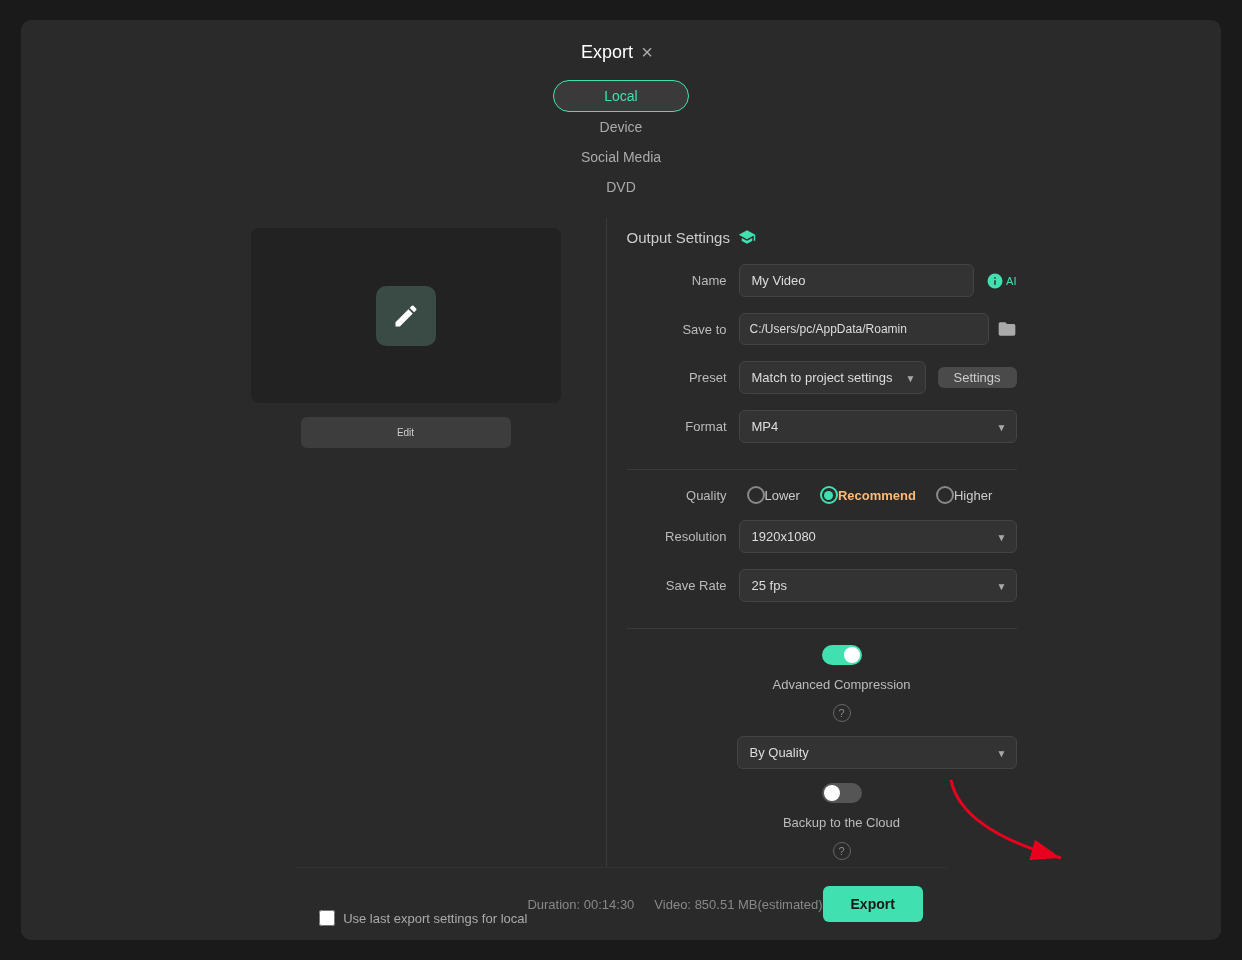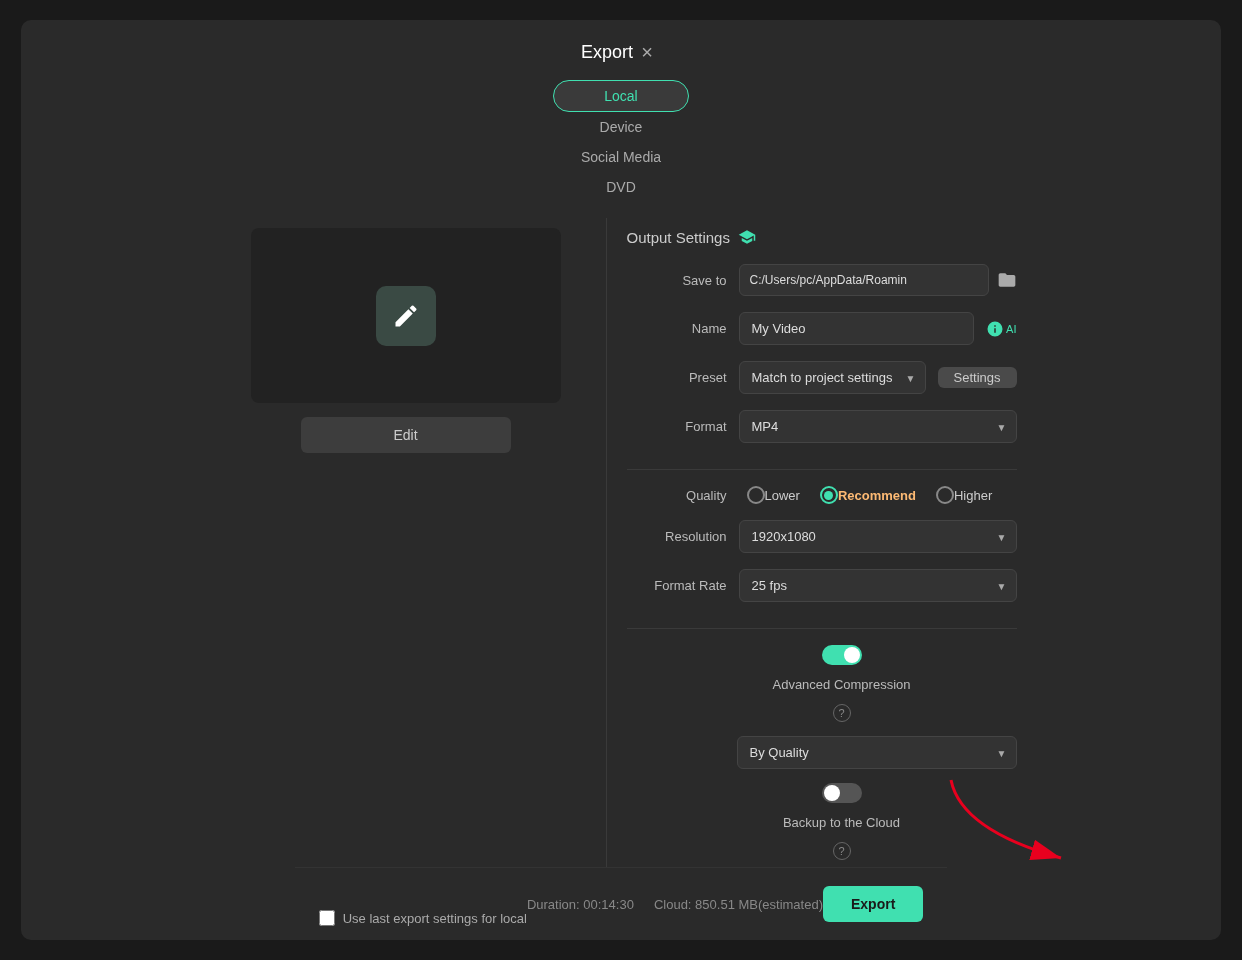--- a/index.html
+++ b/index.html
@@ -110,21 +110,21 @@
       height: 28px;
       fill: #fff;
     }
     .edit-btn {
       width: 210px;
       padding: 10px;
       background: #3d3d3d;
       color: #ccc;
       border: none;
       border-radius: 6px;
-      font-size: 14px;
+      font-size: 10px;
       cursor: pointer;
       text-align: center;
     }
     .divider-v {
       width: 1px;
       background: #3a3a3a;
       flex-shrink: 0;
     }
     .right-panel {
       flex: 1;
@@ -430,42 +430,42 @@
 
     <div class="divider-v"></div>
 
     <div class="right-panel">
 
       <div class="section-title">
         <span>Output Settings</span>
         <svg viewBox="0 0 24 24">
           <path d="M12 3L1 9l11 6 9-4.91V17h2V9L12 3zM5 13.18v4L12 21l7-3.82v-4L12 17l-7-3.82z"></path>
         </svg>
+      </div>
+
+      <div class="field-row">
+        <span class="field-label">Name</span>
+        <input class="field-input" type="text" value="My Video" style="">
+        <div class="ai-icon">
+          <svg width="18" height="18" viewBox="0 0 24 24" fill="#40e0b0">
+            <path d="M12 2a10 10 0 100 20A10 10 0 0012 2zm1 15h-2v-6h2v6zm0-8h-2V7h2v2z"></path>
+          </svg>
+          <span style="color:#40e0b0;font-size:11px;">AI</span>
+        </div>
       </div>
 
       <div class="field-row">
         <span class="field-label">Save to</span>
         <div class="path-row">
           <input class="path-input" type="text" value="C:/Users/pc/AppData/Roamin" style="">
           <button class="folder-btn">
             <svg width="20" height="20" viewBox="0 0 24 24" fill="#aaa">
               <path d="M10 4H4c-1.1 0-2 .9-2 2v12c0 1.1.9 2 2 2h16c1.1 0 2-.9 2-2V8c0-1.1-.9-2-2-2h-8l-2-2z"></path>
             </svg>
           </button>
-        </div>
-      </div>
-
-      <div class="field-row">
-        <span class="field-label">Name</span>
-        <input class="field-input" type="text" value="My Video" style="">
-        <div class="ai-icon">
-          <svg width="18" height="18" viewBox="0 0 24 24" fill="#40e0b0">
-            <path d="M12 2a10 10 0 100 20A10 10 0 0012 2zm1 15h-2v-6h2v6zm0-8h-2V7h2v2z"></path>
-          </svg>
-          <span style="color:#40e0b0;font-size:11px;">AI</span>
         </div>
       </div>
 
       <div class="field-row">
         <span class="field-label">Preset</span>
         <div class="select-wrap">
           <select class="field-select">
             <option>Match to project settings</option>
             <option>Custom</option>
             <option>High Quality</option>
@@ -516,21 +516,21 @@
           <select class="field-select">
             <option>1920x1080</option>
             <option>1280x720</option>
             <option>3840x2160</option>
           </select>
           <span class="select-arrow">▼</span>
         </div>
       </div>
 
       <div class="field-row">
-        <span class="field-label">Format Rate</span>
+        <span class="field-label">Save Rate</span>
         <div class="select-wrap">
           <select class="field-select">
             <option>25 fps</option>
             <option>30 fps</option>
             <option>60 fps</option>
             <option>24 fps</option>
           </select>
           <span class="select-arrow">▼</span>
         </div>
       </div>
@@ -567,21 +567,21 @@
     <div class="use-last-checkbox">
       <input type="checkbox" class="checkbox" style="">
       <span>Use last export settings for local</span>
     </div>
     <div class="bottom-info">
       <span>
         <span>Duration:</span>
         <span>00:14:30</span>
       </span>
       <span>
-        <span>Cloud:</span>
+        <span>Video:</span>
         <span>850.51 MB(estimated)</span>
       </span>
     </div>
     <button class="export-btn">Export</button>
   </div>
 
   <svg class="red-arrow" width="160" height="100" viewBox="0 0 160 100">
     <defs>
       <marker id="arrowhead" markerWidth="10" markerHeight="7" refX="10" refY="3.5" orient="auto">
         <polygon points="0 0, 10 3.5, 0 7" fill="#e8001e"></polygon>

